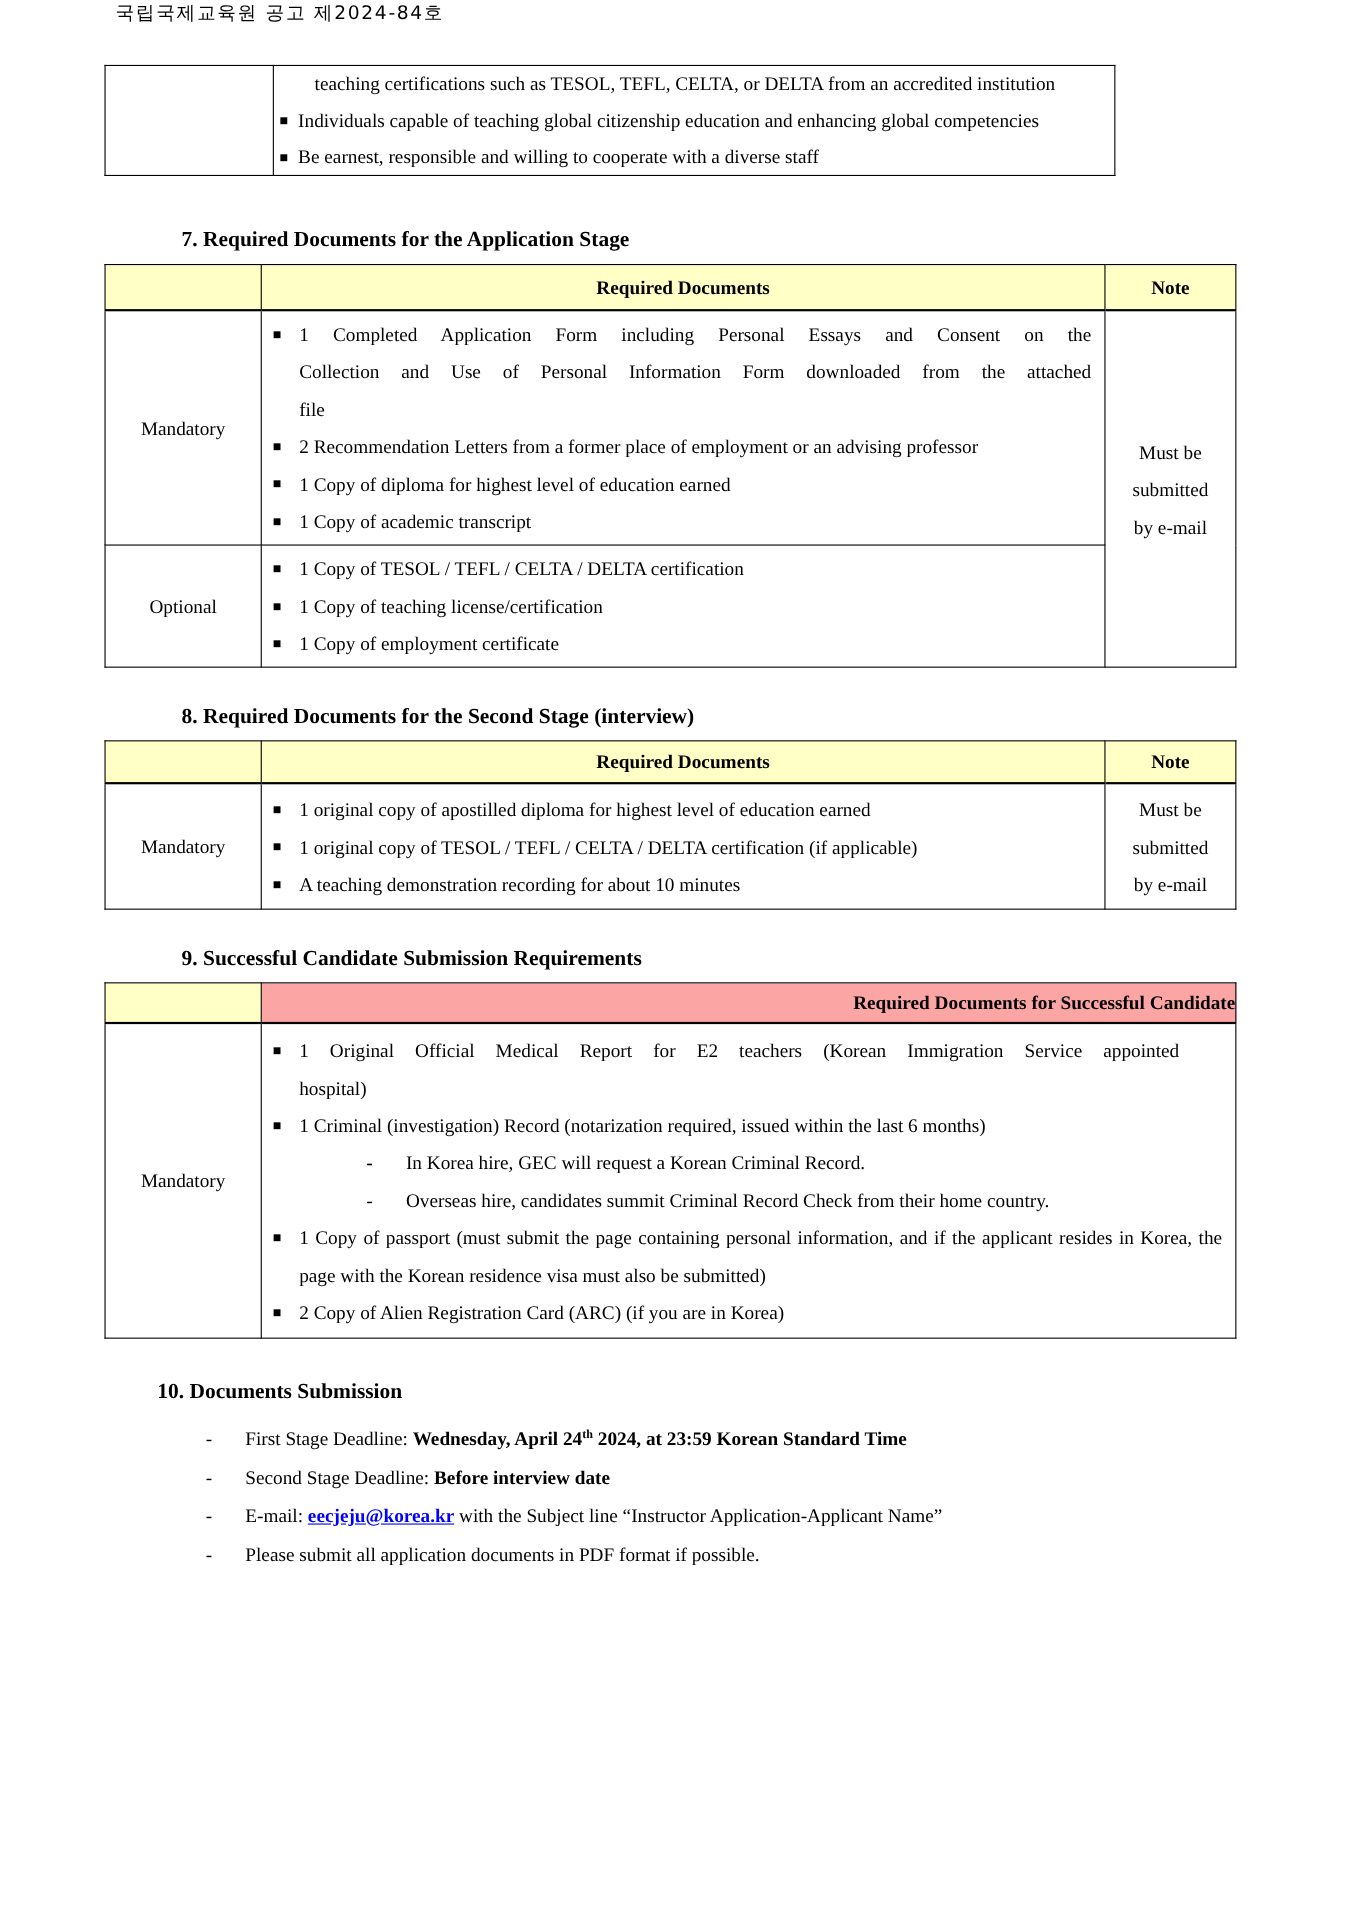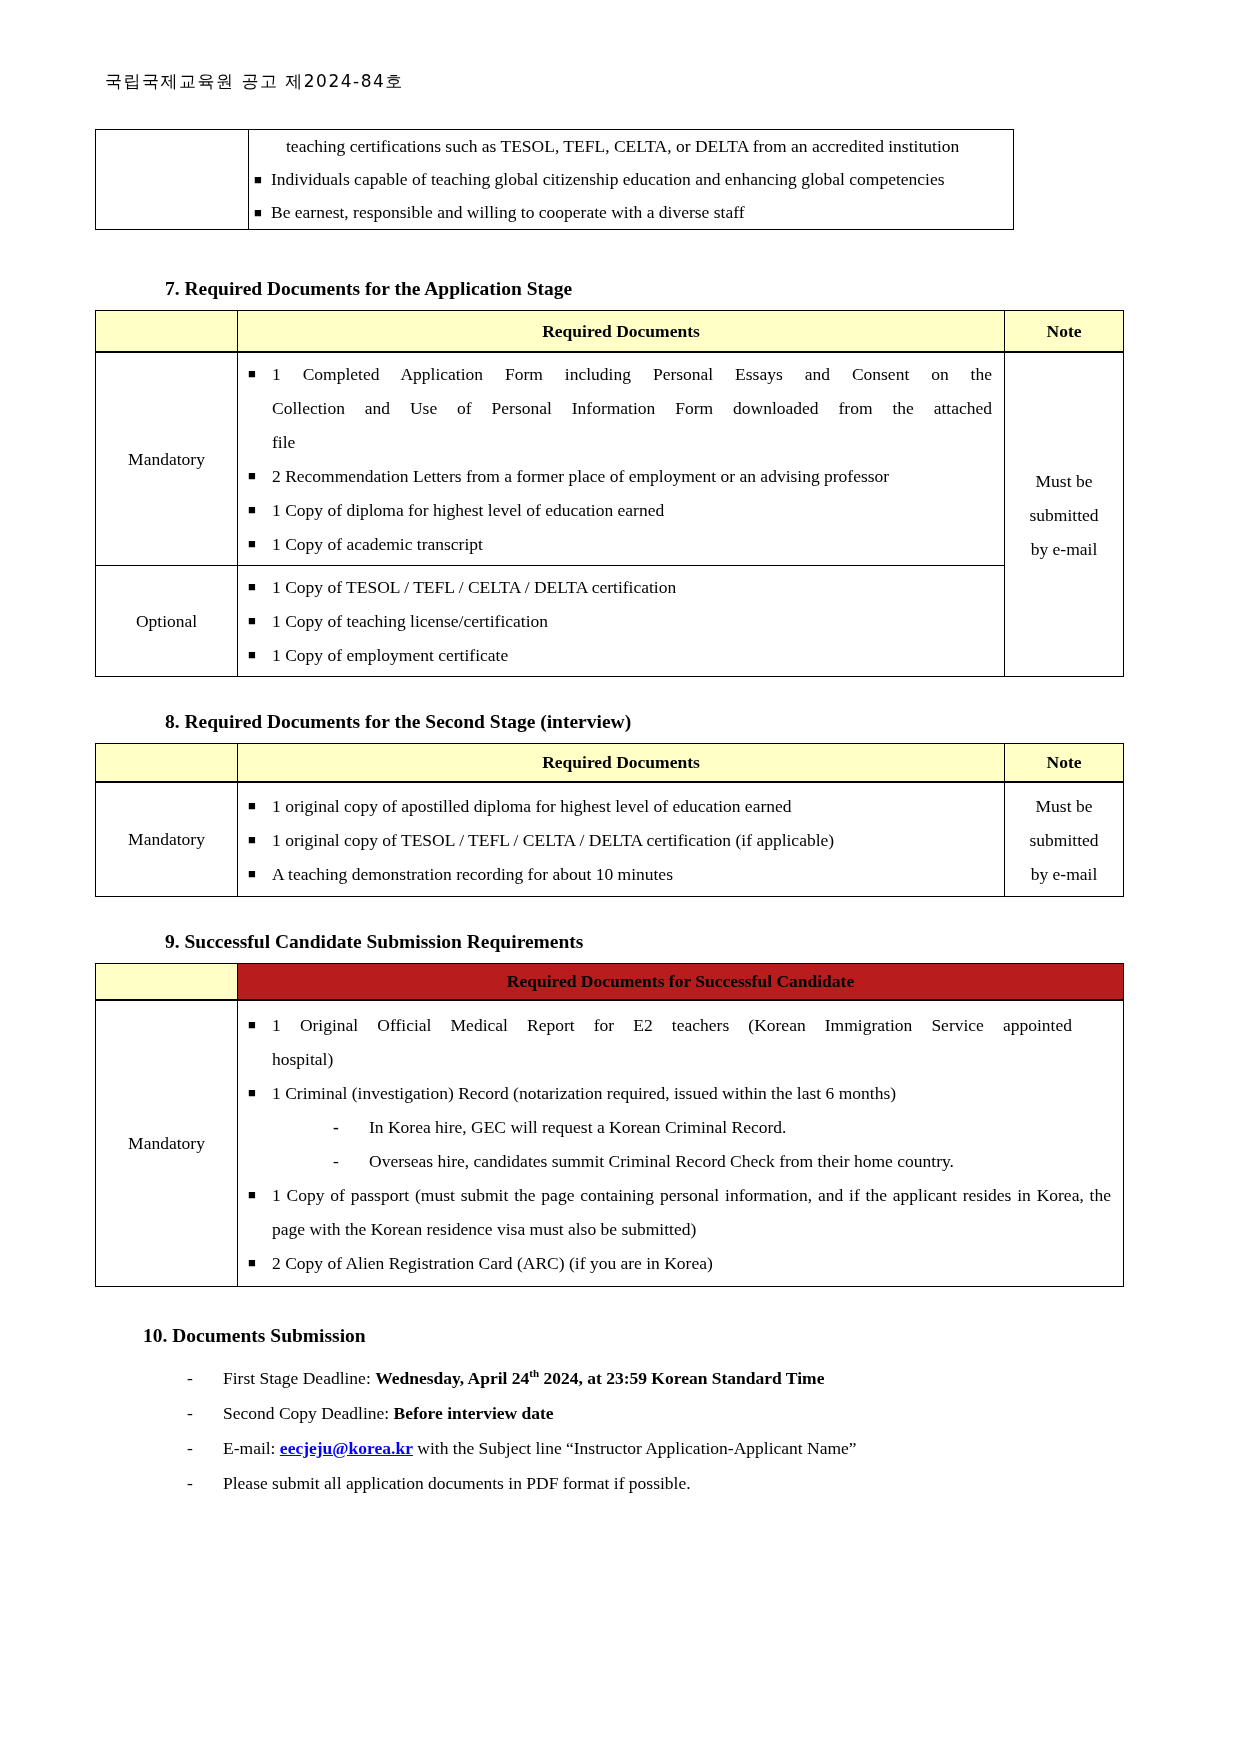--- a/index.html
+++ b/index.html
@@ -7,21 +7,20 @@
     position:relative;
     width:1241px; height:1755px;
     background:#ffffff;
     color:#000;
     font-family:"Liberation Serif","DejaVu Serif",serif;
     overflow:hidden;
   }
 
   
   .notice-no {
-    padding-top:70px;
     margin-left:105px;
     font-size:17px;
     letter-spacing:1.5px;
     font-family:"DejaVu Sans","Liberation Sans",sans-serif;
   }
 
   
   table.doc-table {
     border-collapse:collapse;
     table-layout:fixed;
@@ -239,21 +238,21 @@
 
   <div id="h9" class="h-sec">9. Successful Candidate Submission Requirements</div>
   <table class="doc-table">
     <colgroup>
         <col style="width:142px">
         <col style="width:886px">
       </colgroup>
     <tbody>
         <tr class="yellow-header t9-header">
       <th style="background: rgb(255, 255, 198);"></th>
-      <th style="background: #b91c1c;">Required Documents for Successful Candidate</th>
+      <th style="background: #fca5a5; text-align: right;">Required Documents for Successful Candidate</th>
     </tr>
     <tr class="t9-row1">
       <td class="label-cell">Mandatory</td>
       <td class="items-cell">
         <div class="item">
               <span class="bullet">■</span>
               <span class="item-text spread-wide text-narrow">1 Original Official Medical Report for E2 teachers (Korean Immigration Service appointed hospital)</span>
             </div>
         <div class="item">
               <span class="bullet">■</span>
@@ -281,21 +280,21 @@
     </table>
 
   <div id="h10" class="h-sec">10. Documents Submission</div>
   <div class="s10-list">
     <div class="s10-item">
       <span class="dash-marker">-</span>
       <span class="s10-text"><span>First Stage Deadline: </span><strong><span>Wednesday, April 24</span><sup>th</sup><span> 2024, at 23:59 Korean Standard Time</span></strong></span>
     </div>
     <div class="s10-item">
       <span class="dash-marker">-</span>
-      <span class="s10-text"><span>Second Copy Deadline: </span><strong>Before interview date</strong></span>
+      <span class="s10-text"><span>Second Stage Deadline: </span><strong>Before interview date</strong></span>
     </div>
     <div class="s10-item">
       <span class="dash-marker">-</span>
       <span class="s10-text"><span>E-mail: </span><a class="email-link" href="#" style="color: rgb(0, 0, 255); font-weight: bold;">eecjeju@korea.kr</a><span> with the Subject line “Instructor Application-Applicant Name”</span></span>
     </div>
     <div class="s10-item">
       <span class="dash-marker">-</span>
       <span class="s10-text">Please submit all application documents in PDF format if possible.</span>
     </div>
   </div>

